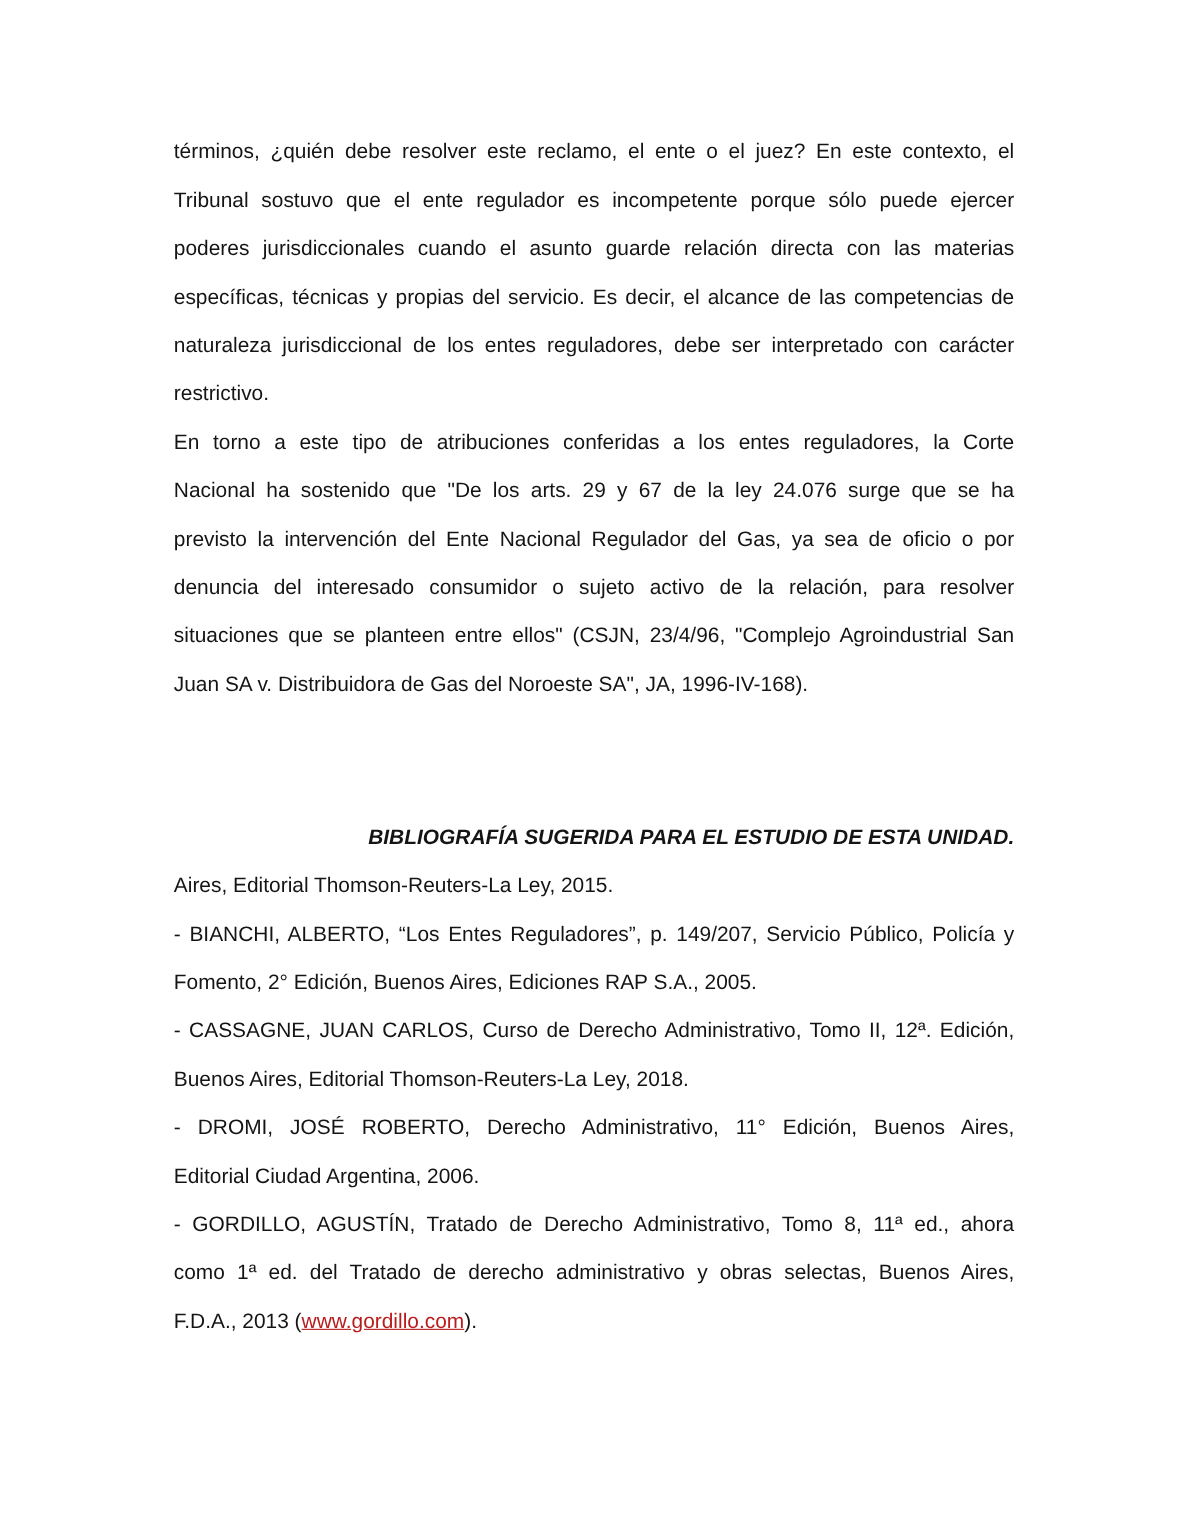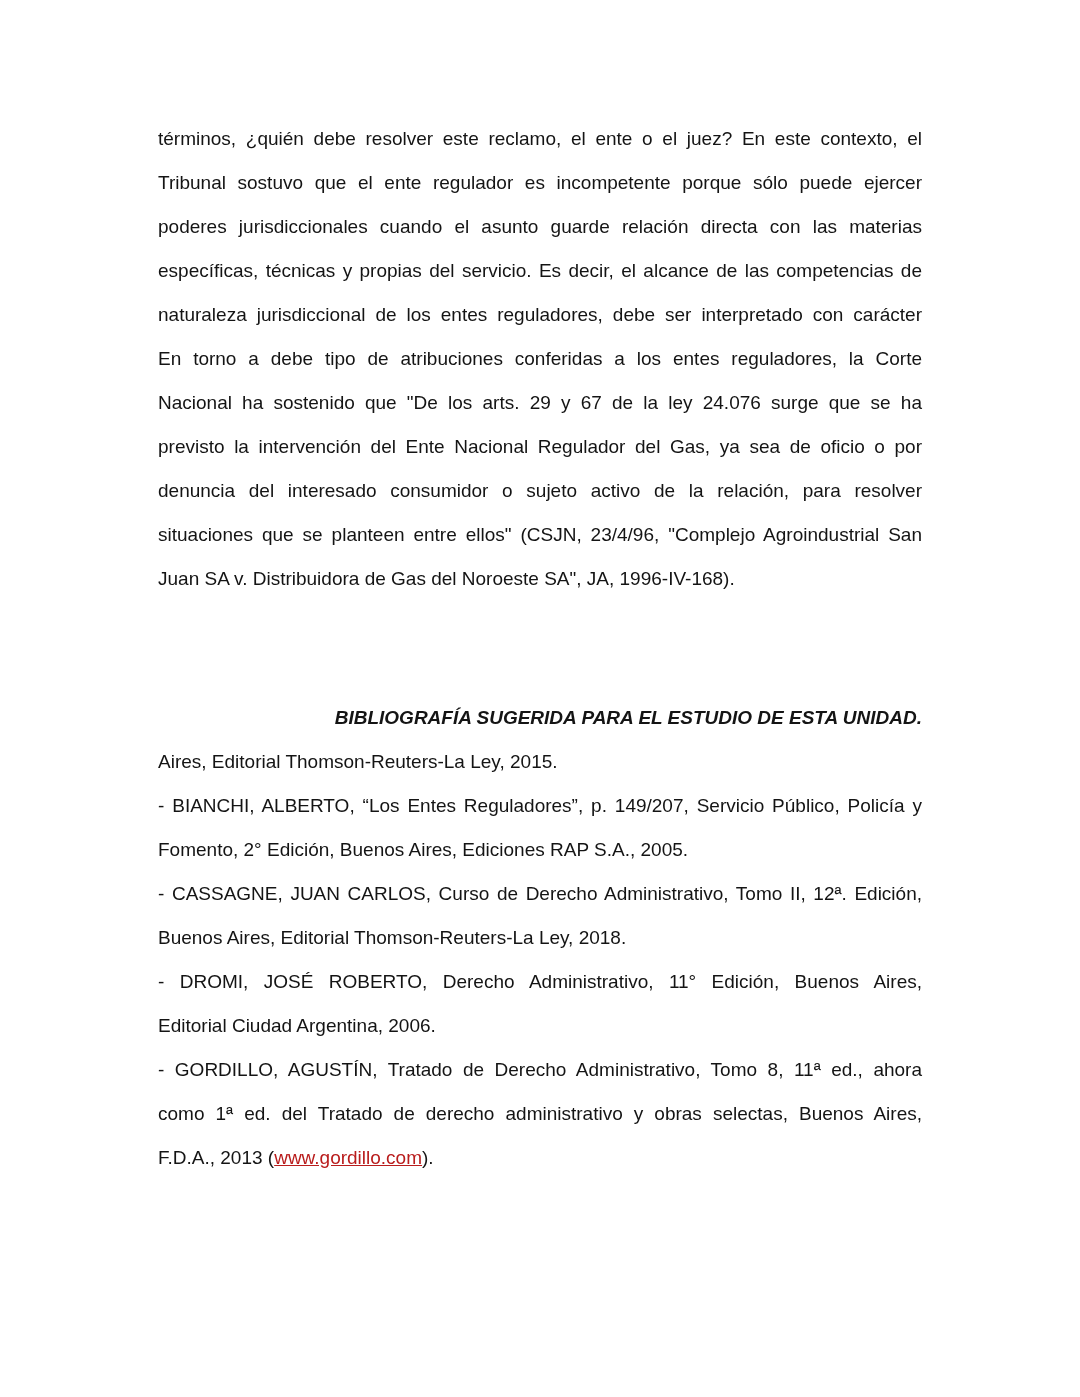--- a/index.html
+++ b/index.html
@@ -51,24 +51,25 @@
 <body>
 
 <div class="page">
 
   <div class="para">
     <div class="jline">términos, ¿quién debe resolver este reclamo, el ente o el juez? En este contexto, el</div>
     <div class="jline">Tribunal sostuvo que el ente regulador es incompetente porque sólo puede ejercer</div>
     <div class="jline">poderes jurisdiccionales cuando el asunto guarde relación directa con las materias</div>
     <div class="jline">específicas, técnicas y propias del servicio. Es decir, el alcance de las competencias de</div>
     <div class="jline">naturaleza jurisdiccional de los entes reguladores, debe ser interpretado con carácter</div>
+    <div class="lline">restrictivo.</div>
   </div>
 
   <div class="para">
-    <div class="jline">En torno a debe tipo de atribuciones conferidas a los entes reguladores, la Corte</div>
+    <div class="jline">En torno a este tipo de atribuciones conferidas a los entes reguladores, la Corte</div>
     <div class="jline">Nacional ha sostenido que "De los arts. 29 y 67 de la ley 24.076 surge que se ha</div>
     <div class="jline">previsto la intervención del Ente Nacional Regulador del Gas, ya sea de oficio o por</div>
     <div class="jline">denuncia del interesado consumidor o sujeto activo de la relación, para resolver</div>
     <div class="jline">situaciones que se planteen entre ellos" (CSJN, 23/4/96, "Complejo Agroindustrial San</div>
     <div class="lline">Juan SA v. Distribuidora de Gas del Noroeste SA", JA, 1996-IV-168).</div>
   </div>
 
   <div class="doc-heading">BIBLIOGRAFÍA SUGERIDA PARA EL ESTUDIO DE ESTA UNIDAD.</div>
 
   <div class="para">

